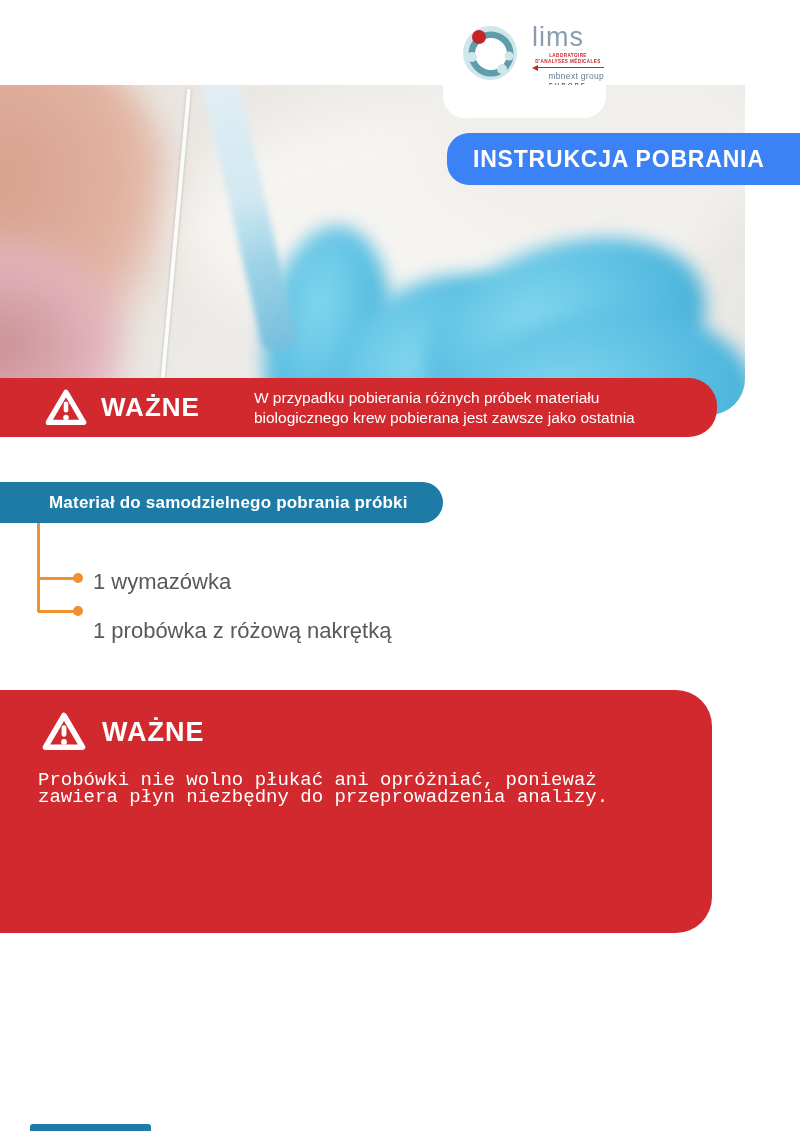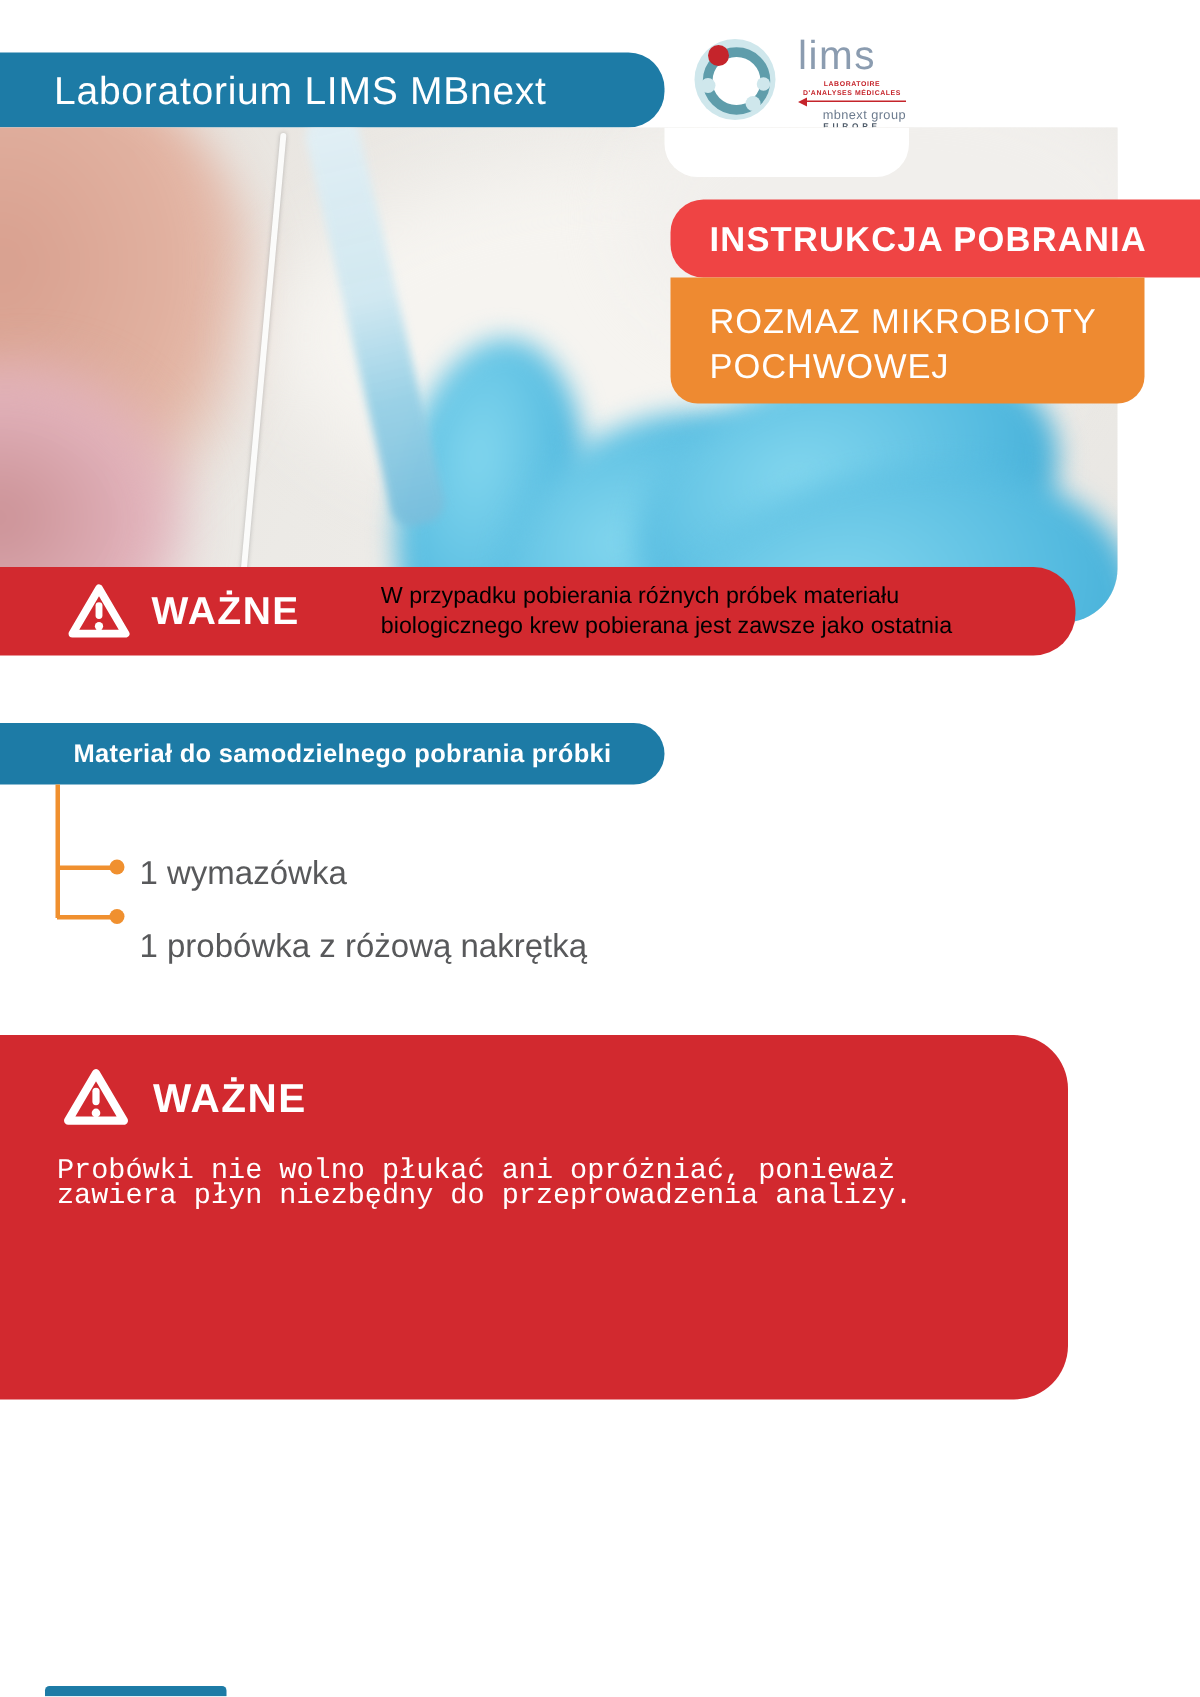--- a/index.html
+++ b/index.html
@@ -66,42 +66,42 @@
     box-shadow:0 0 3px rgba(120,120,120,.45); border-radius:2px;
   }
   .logo-tab {
     position:absolute; left:443px; top:0; width:163px; height:33px;
     background:#ffffff; border-radius:0 0 22px 22px;
   }
 
   
   .title-box {
     position:absolute; left:447px; top:133px; width:353px; height:52px;
-    background:#ef4444; border-radius:22px 0 0 22px;
+    background:#3b82f6; border-radius:22px 0 0 22px;
     display:flex; align-items:center; padding-left:26px;
   }
   .title-box .t { color:#fff; font-size:23px; font-weight:700; letter-spacing:.8px; }
   .subtitle-box {
     position:absolute; left:447px; top:185px; width:316px; height:84px;
     background:#ee8a31; border-radius:0 0 18px 18px;
     display:flex; align-items:center; padding:4px 0 0 26px;
   }
   .subtitle-box .t { color:#fff; font-size:23px; font-weight:400; letter-spacing:.6px; line-height:30px; width:280px; }
 
   
   .warning-banner {
     position:absolute; left:0; top:378px; width:717px; height:59px;
     background:#d2292f; border-radius:0 28px 28px 0;
     display:flex; align-items:center;
   }
   .tri-icon { flex:0 0 auto; }
   .warning-banner .tri-icon { width:42px; height:38px; margin-left:45px; }
   .warning-banner .label { color:#fff; font-size:26px; font-weight:700; letter-spacing:1px; margin-left:14px; }
   .warning-banner .text {
-    color:#000000; font-size:15.5px; line-height:20px; font-weight:400;
+    color:#ffffff; font-size:15.5px; line-height:20px; font-weight:400;
     margin-left:54px; width:400px;
   }
 
   
   .materials-pill {
     position:absolute; left:0; top:482px; width:443px; height:41px;
     background:#1d7ba6; border-radius:0 21px 21px 0;
     display:flex; align-items:center; padding-left:49px;
   }
   .materials-pill .t { color:#fff; font-size:17px; font-weight:700; letter-spacing:.2px; }
@@ -129,23 +129,20 @@
   .footer-sliver {
     position:absolute; left:30px; bottom:0; width:121px; height:7px;
     background:#1d7ba6; border-radius:3px 3px 0 0;
   }
 </style>
 </head>
 <body>
 
 <div class="page">
 
-  <div class="header-bar">
-    <span class="title">Laboratorium LIMS MBnext</span>
-  </div>
 
   <div class="logo">
     <svg class="logo-mark" viewBox="0 0 64 64">
       <circle cx="32" cy="33" r="27" fill="#cfe7ec"></circle>
       <circle cx="33" cy="34" r="19" fill="none" stroke="#5f9dab" stroke-width="7"></circle>
       <circle cx="33" cy="34" r="16" fill="#ffffff"></circle>
       <circle cx="21" cy="17" r="7" fill="#c5242b"></circle>
       <circle cx="14" cy="37" r="5" fill="#cfe7ec"></circle>
       <circle cx="44" cy="49" r="5" fill="#cfe7ec"></circle>
       <circle cx="51" cy="36" r="4.5" fill="#cfe7ec"></circle>
@@ -174,23 +171,20 @@
     <div class="blob glove gloveA"></div>
     <div class="blob glove gloveB"></div>
     <div class="tube"></div>
     <div class="swab"></div>
     <div class="logo-tab"></div>
   </div>
 
   <div class="title-box">
     <span class="t">INSTRUKCJA POBRANIA</span>
   </div>
-  <div class="subtitle-box">
-    <span class="t">ROZMAZ MIKROBIOTY POCHWOWEJ</span>
-  </div>
 
   <div class="warning-banner">
     <svg class="tri-icon" viewBox="0 0 64 58">
       <path d="M32 5 L59 51 L5 51 Z" fill="none" stroke="#ffffff" stroke-width="8" stroke-linejoin="round"></path>
       <rect x="28.5" y="19" width="7" height="17" rx="3.5" fill="#ffffff"></rect>
       <circle cx="32" cy="43.5" r="4.2" fill="#ffffff"></circle>
     </svg>
     <span class="label">WAŻNE</span>
     <span class="text">W przypadku pobierania różnych próbek materiału biologicznego krew pobierana jest zawsze jako ostatnia</span>
   </div>

